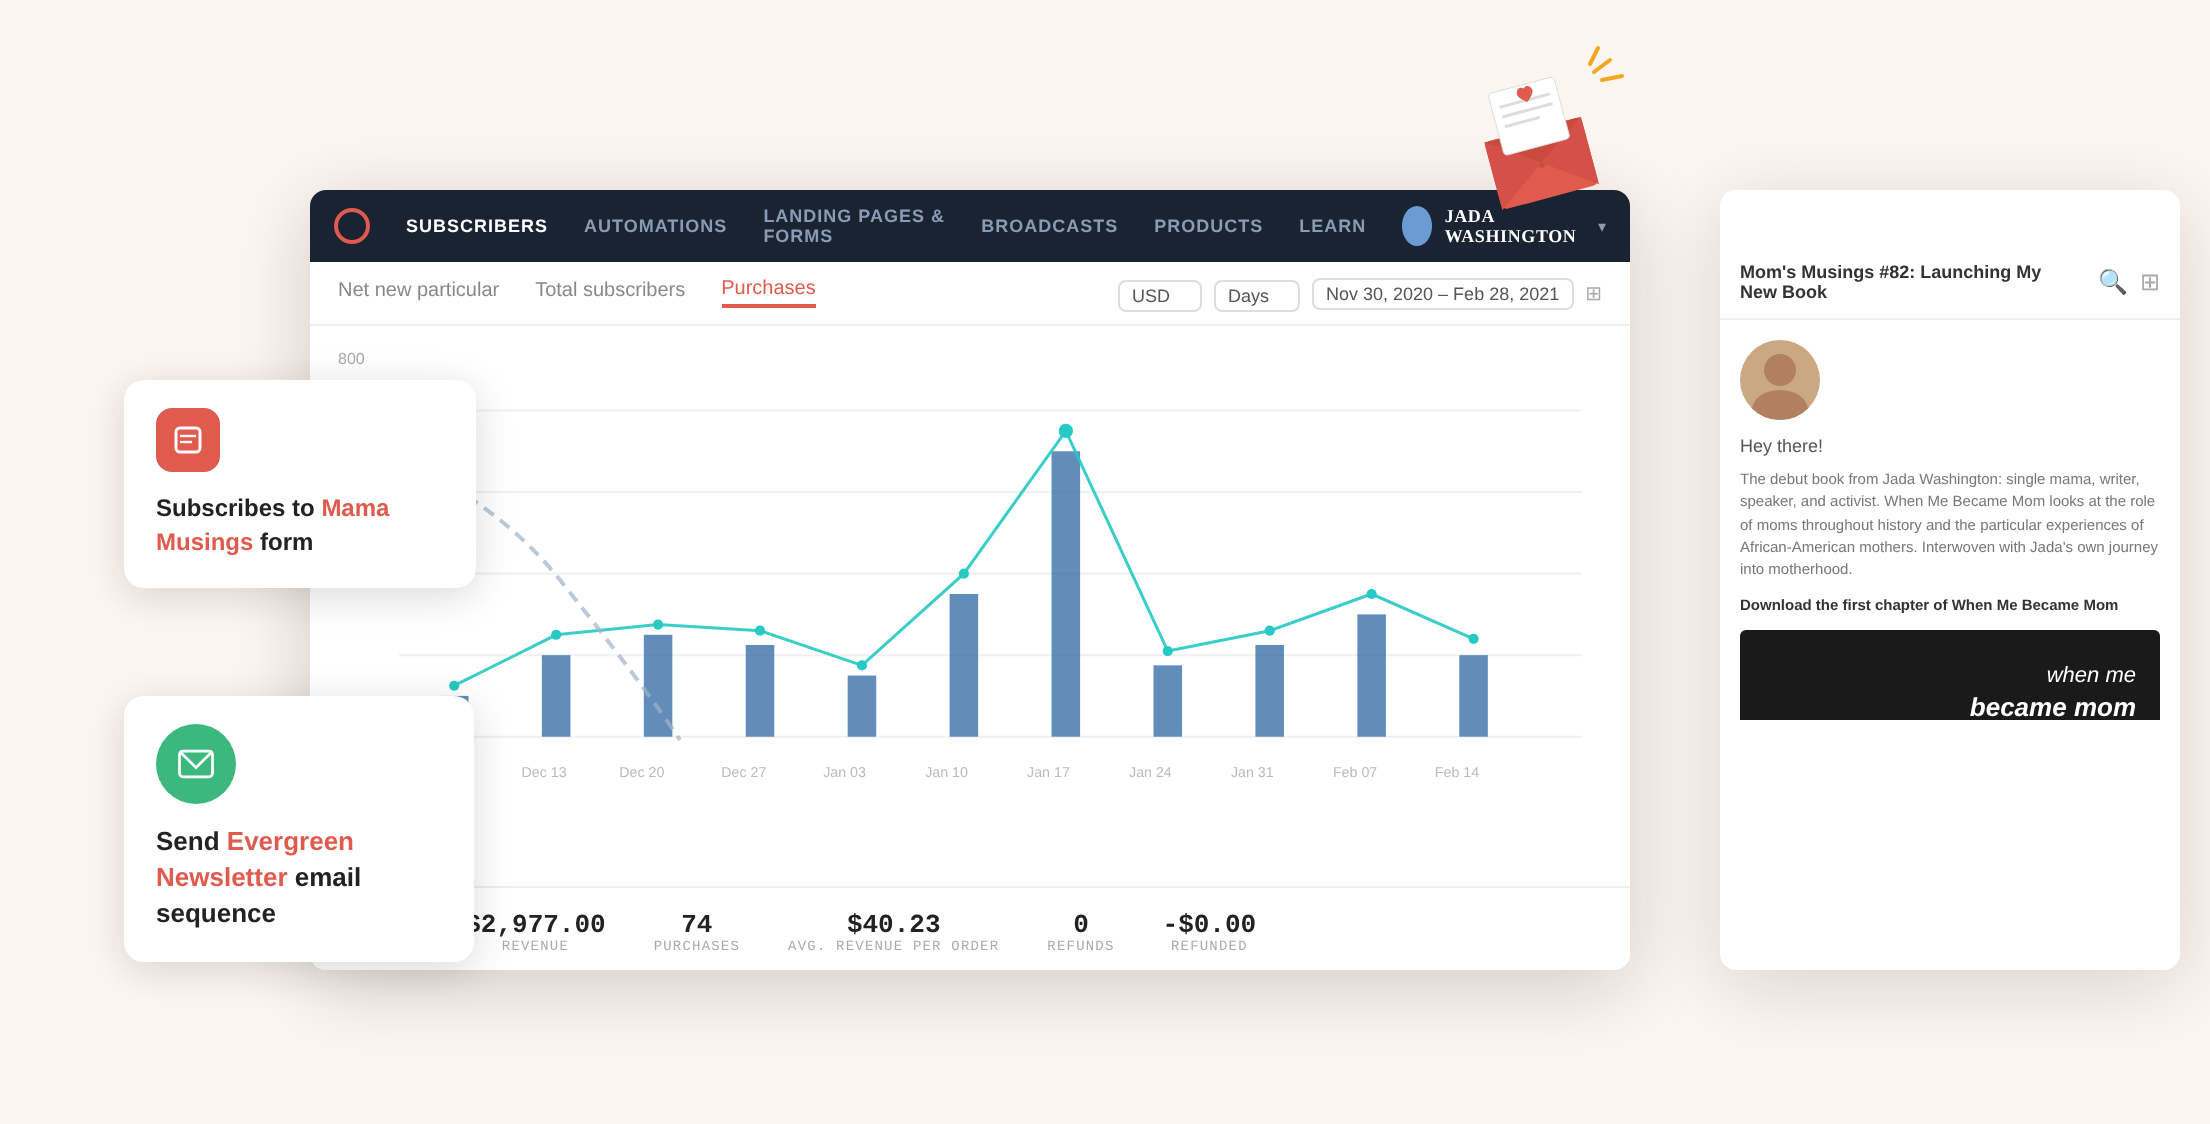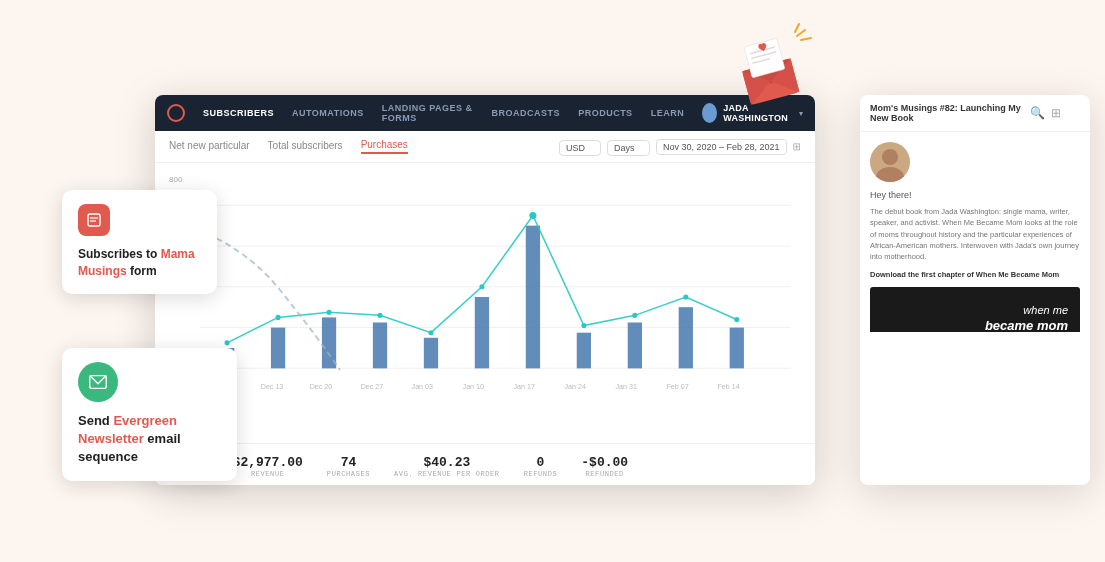--- a/index.html
+++ b/index.html
@@ -50,20 +50,21 @@
       cursor: pointer;
     }
     .nav-item.active {
       color: #fff;
     }
     .nav-user {
       margin-left: auto;
       display: flex;
       align-items: center;
       gap: 6px;
+      font-family: Liberation Serif, serif;
     }
     .nav-avatar {
       width: 20px;
       height: 20px;
       border-radius: 50%;
       background: #6b9bd2;
     }
     .nav-username {
       color: #fff;
       font-size: 9px;
@@ -181,21 +182,21 @@
 
     
     .card-subscribe {
       position: absolute;
       left: 62px;
       top: 190px;
       background: #fff;
       border-radius: 10px;
       box-shadow: 0 4px 20px rgba(0,0,0,0.15);
       padding: 14px 16px;
-      width: 155px;
+      width: 176px;
       z-index: 10;
     }
     .card-icon-box {
       width: 32px;
       height: 32px;
       background: #e05a4e;
       border-radius: 8px;
       display: flex;
       align-items: center;
       justify-content: center;
@@ -279,20 +280,22 @@
       border-radius: 8px;
       box-shadow: 0 8px 40px rgba(0,0,0,0.15);
       overflow: hidden;
       z-index: 8;
     }
     .email-panel-header {
       padding: 8px 10px;
       border-bottom: 1px solid #eee;
       display: flex;
       align-items: center;
+      justify-content: space-between;
+      margin-top: 28px;
     }
     .email-panel-title {
       font-size: 9px;
       font-weight: 600;
       color: #333;
       max-width: 160px;
     }
     .email-panel-icons {
       display: flex;
       gap: 6px;

